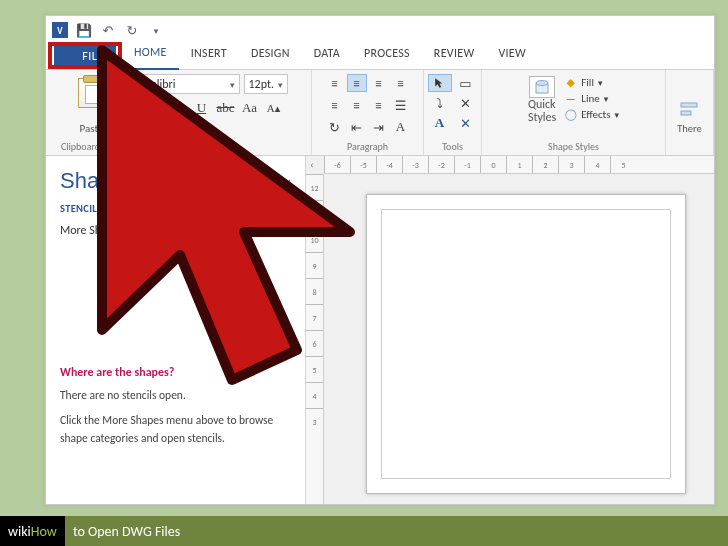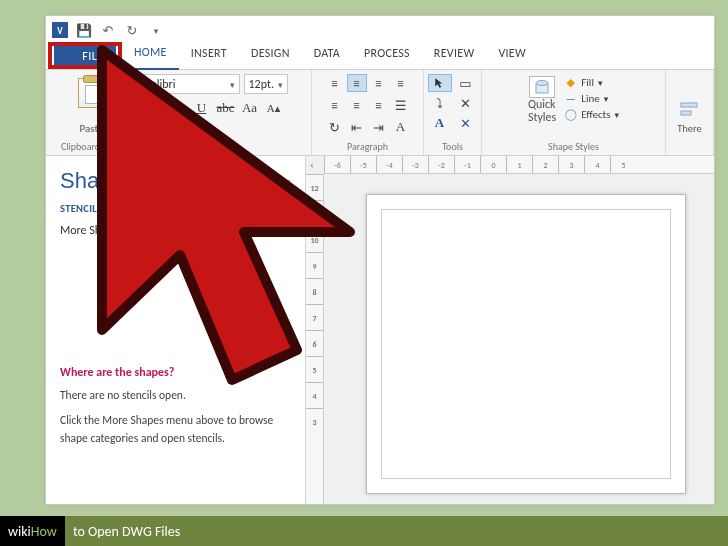--- a/index.html
+++ b/index.html
@@ -98,21 +98,21 @@
     display:flex; flex-direction:column; gap:8px; font-size:12px; color:#444;
   }
   .shapes-title { color:#2a579a; font-size:22px; font-weight:300; font-family:"Segoe UI Light","Segoe UI",Arial;}
   .sub-row { display:flex; gap:14px; font-size:10.5px; color:#2a579a; font-weight:600; letter-spacing:0.3px;}
   .more-shapes { color:#333;}
   .empty-heading { font-weight:600; color:#be185d; margin-top:120px; font-size:12px;}
   .empty-text { font-size:11.5px; line-height:1.5; color:#444;}
   .canvas-area { flex:1; position:relative; background:#f0f0f0;}
   .ruler-h { position:absolute; left:18px; right:0; top:0; height:18px; background:#f7f7f7; border-bottom:1px solid #ccc; font-size:8px; color:#777; display:flex; align-items:center;}
   .ruler-h span { display:inline-block; width:26px; text-align:center; border-left:1px solid #bbb; height:100%; line-height:18px;}
-  .ruler-v { position:absolute; left:0; top:18px; bottom:0; width:18px; background:#f7f7f7; border-right:1px solid #ccc; font-size:8px; color:#777;font-weight:bold;}
+  .ruler-v { position:absolute; left:0; top:18px; bottom:0; width:18px; background:#f7f7f7; border-right:1px solid #ccc; font-size:8px; color:#777;}
   .ruler-v span { display:block; height:26px; text-align:center; border-top:1px solid #bbb; line-height:26px;}
   .page { position:absolute; left:60px; top:38px; width:320px; height:300px; background:#fff; box-shadow:0 0 4px rgba(0,0,0,0.2); border:1px solid #bbb;}
   .page::before{ content:""; position:absolute; left:14px; top:14px; right:14px; bottom:14px; border:1px solid #ccc;}
   .collapse { position:absolute; left:0; top:1px; width:12px; height:14px; font-size:10px; color:#666; display:flex; align-items:center; justify-content:center;}
   
   .cursor-overlay {
     position:absolute; left:72px; top:40px; width:320px; height:360px; pointer-events:none;
   }
   
   .banner {

